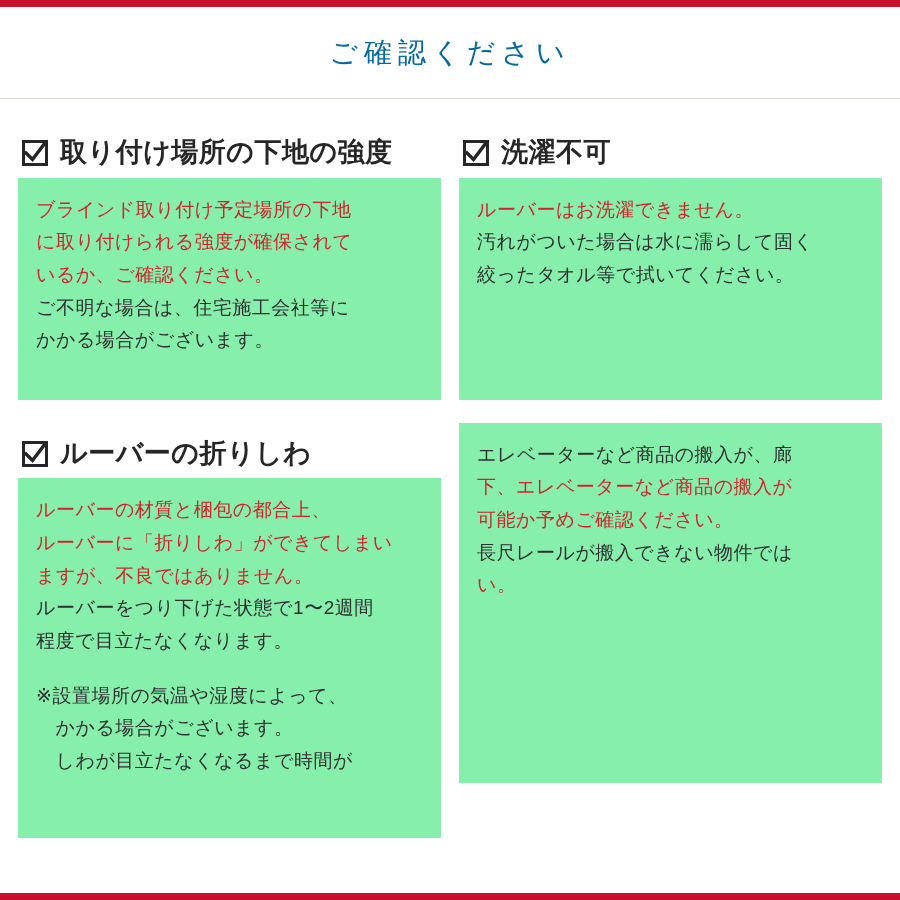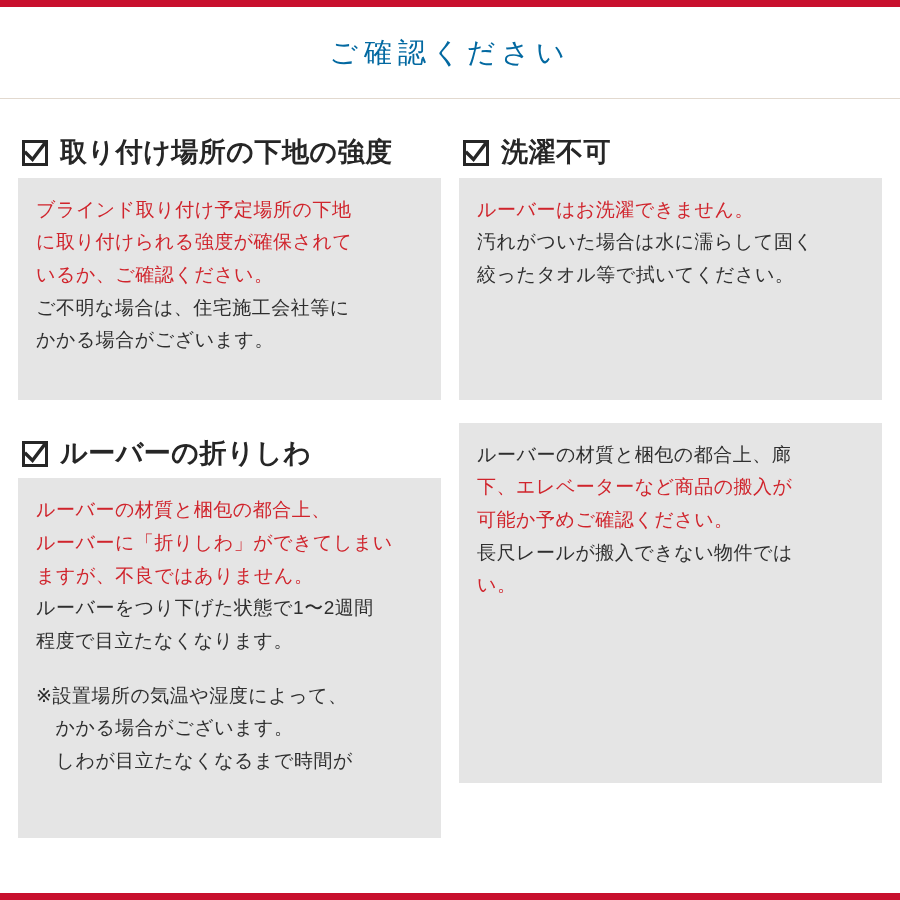--- a/index.html
+++ b/index.html
@@ -63,21 +63,21 @@
   }
   .card-title {
     font-size: 27px;
     font-weight: bold;
     color: #262626;
     letter-spacing: 0.5px;
     line-height: 1.1;
     white-space: nowrap;
   }
   .card-body {
-    background: #e5e5e5;
+    background: #86efac;
     padding: 16px 18px 18px 18px;
     box-sizing: border-box;
     font-size: 19px;
     line-height: 1.72;
     letter-spacing: 0.5px;
     color: #2f2f2f;
   }
   .card-body p {
     margin: 0;
   }
@@ -160,21 +160,21 @@
         <p>ルーバーをつり下げた状態で1〜2週間</p>
         <p>程度で目立たなくなります。</p>
         <p class="gap">※設置場所の気温や湿度によって、</p>
         <p>　かかる場合がございます。</p>
         <p>　しわが目立たなくなるまで時間が</p>
       </div>
     </div>
 
     <div class="card b4 row2">
       <div class="card-body">
-        <p>ルーバーの材質と梱包の都合上、廊</p>
+        <p>エレベーターなど商品の搬入が、廊</p>
         <p class="red">下、エレベーターなど商品の搬入が</p>
         <p class="red">可能か予めご確認ください。</p>
         <p>長尺レールが搬入できない物件では</p>
         <p class="red">い。</p>
       </div>
     </div>
 
   </div>
 </div>
 

